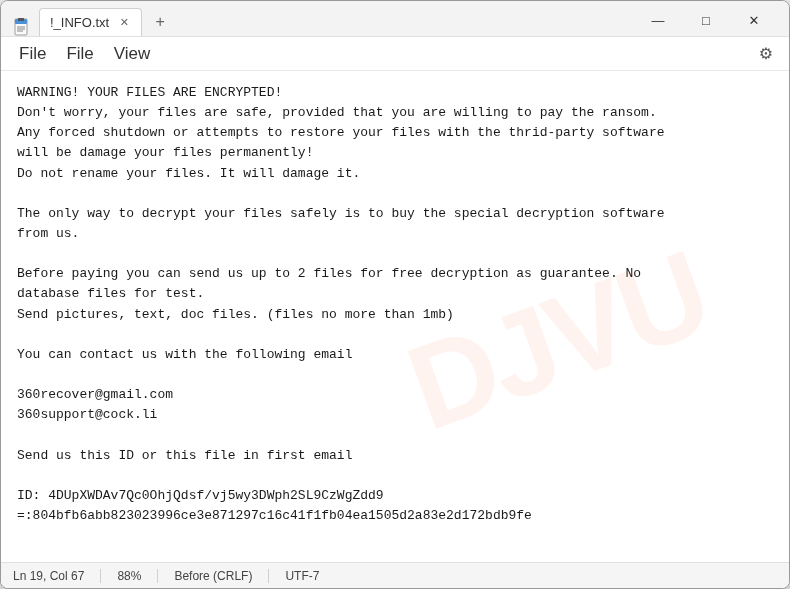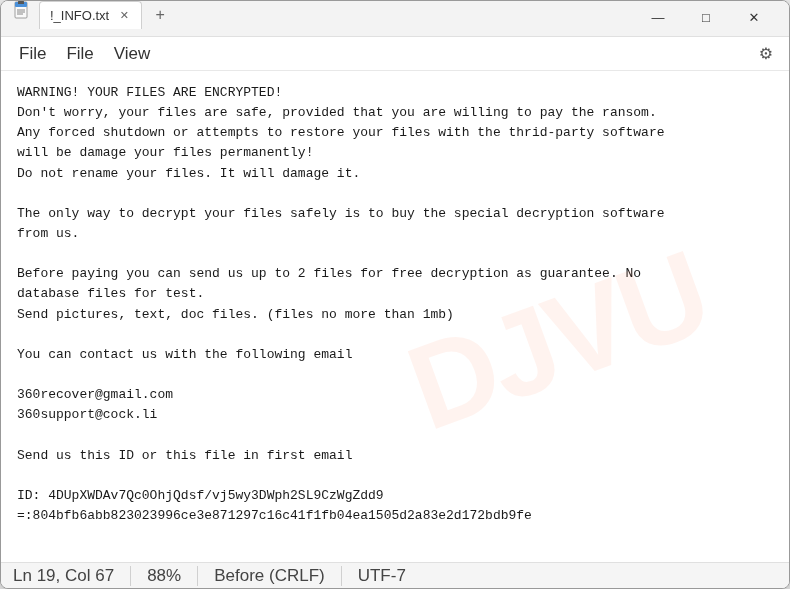--- a/index.html
+++ b/index.html
@@ -27,21 +27,21 @@
       overflow: hidden;
       display: flex;
       flex-direction: column;
       box-shadow: 0 4px 16px rgba(0,0,0,0.3);
     }
 
     .titlebar {
       background: #f3f3f3;
       height: 36px;
       display: flex;
-      align-items: flex-start;
+      align-items: flex-end;
       padding: 0 12px;
       border-bottom: 1px solid #e0e0e0;
       user-select: none;
       flex-shrink: 0;
     }
 
     .titlebar-icon {
       width: 18px;
       height: 18px;
       margin-right: 8px;
@@ -178,21 +178,21 @@
       height: 26px;
       display: flex;
       align-items: center;
       padding: 0 12px;
       border-top: 1px solid #e0e0e0;
       flex-shrink: 0;
       gap: 0;
     }
 
     .status-item {
-      font-size: 17px;
+      font-size: 12px;
       color: #444;
       padding: 0 16px 0 0;
       border-right: 1px solid #d0d0d0;
       margin-right: 16px;
     }
 
     .status-item:last-child {
       border-right: none;
     }
   </style>

